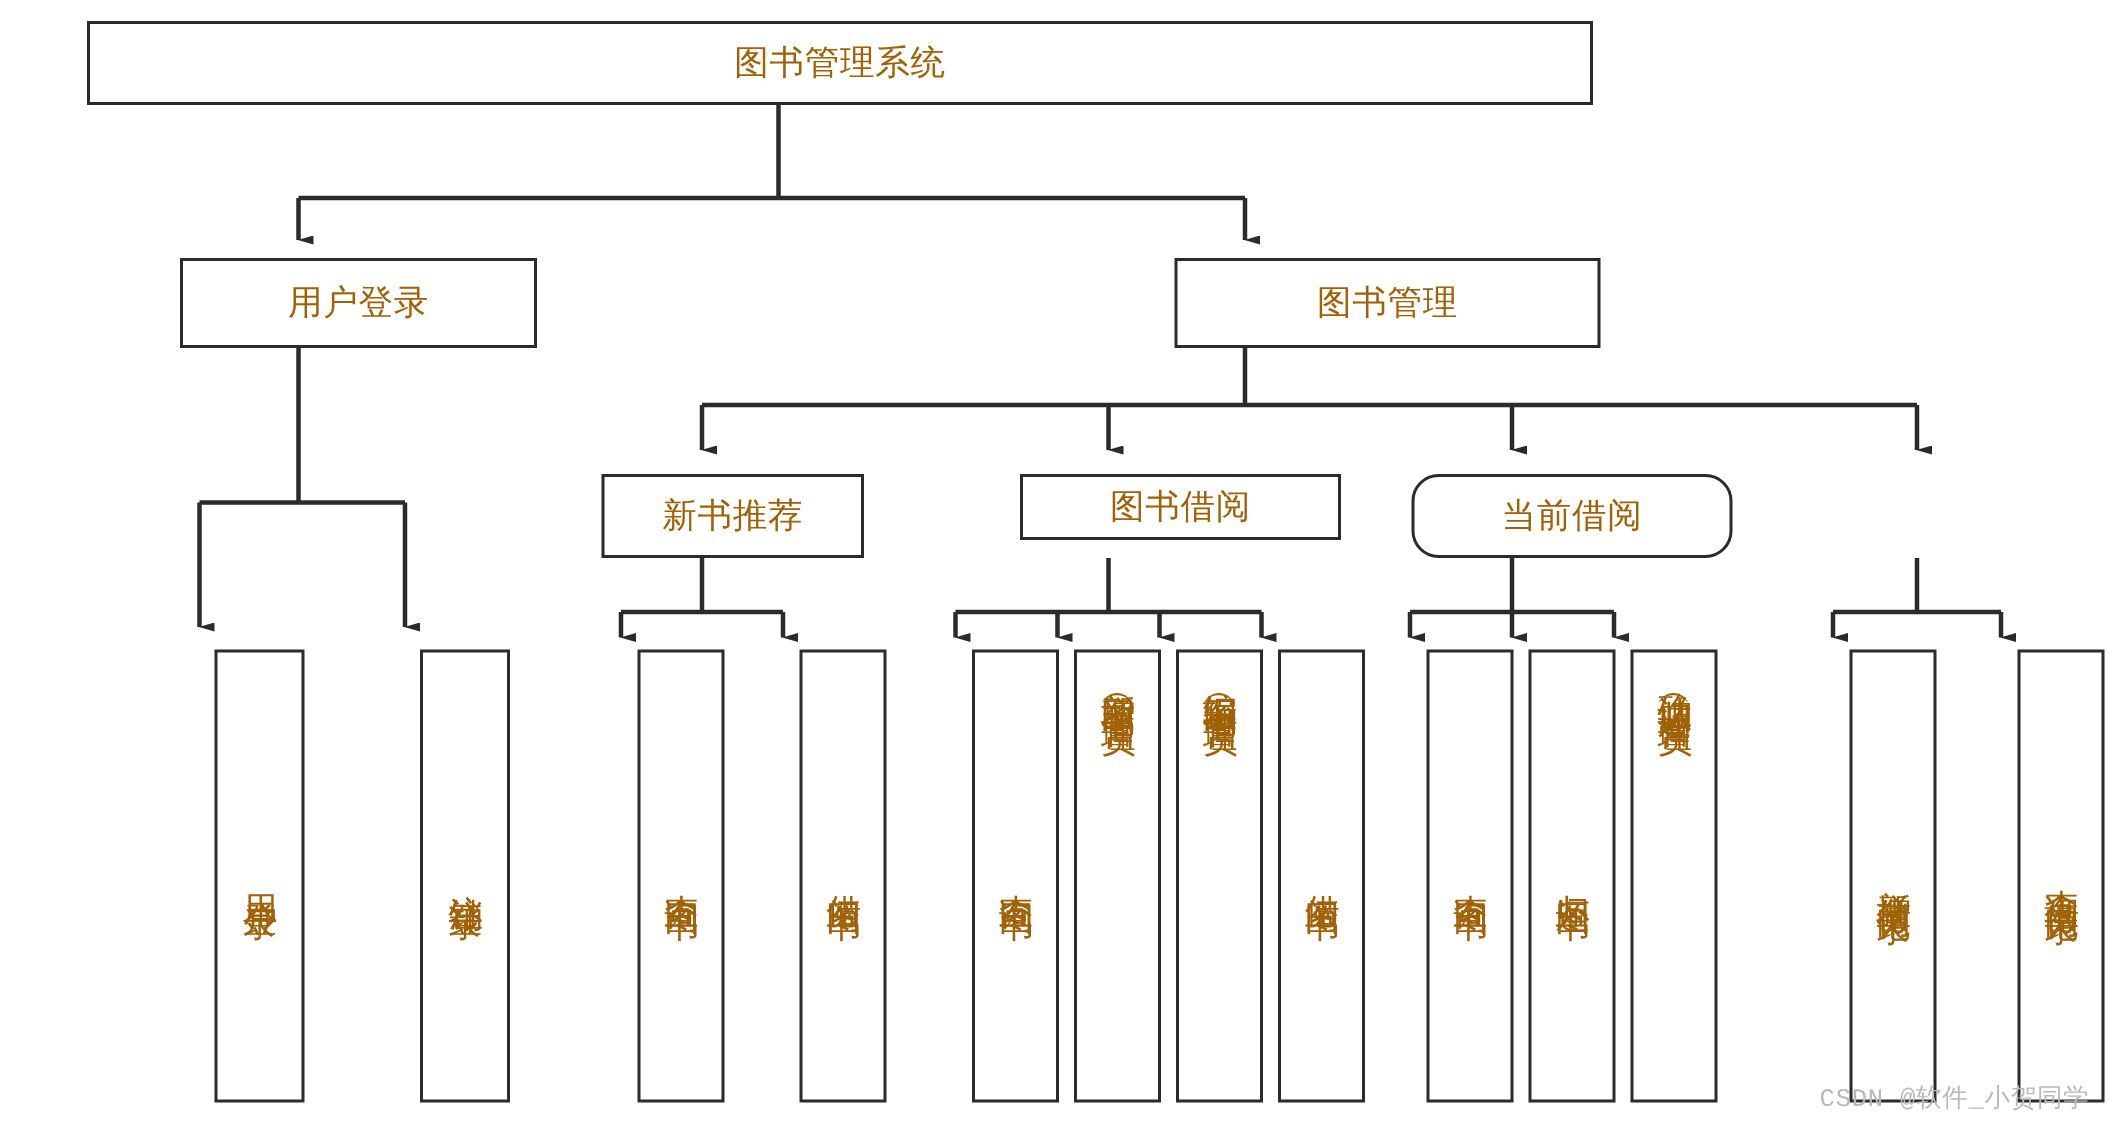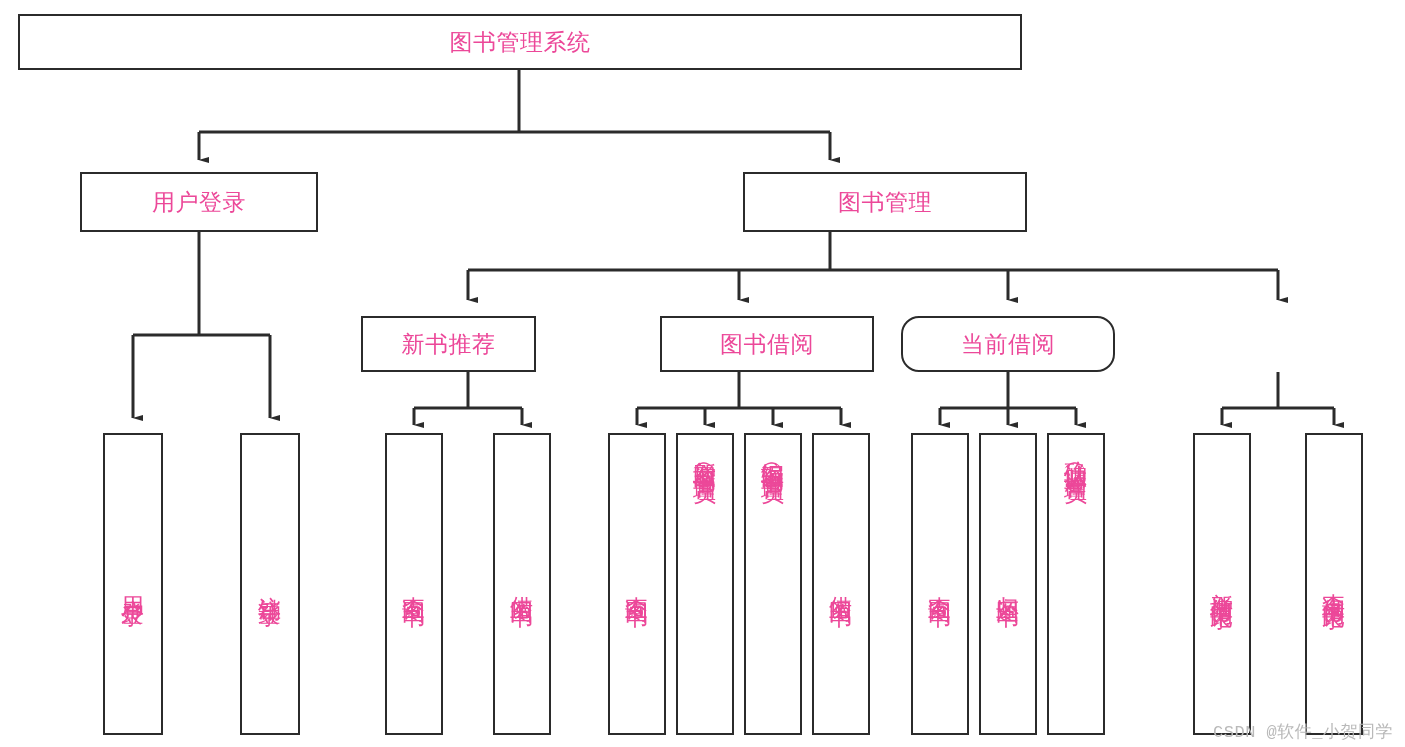--- a/index.html
+++ b/index.html
@@ -26,22 +26,23 @@
   }
   .node {
     position: absolute;
     box-sizing: border-box;
     background: #ffffff;
     border: 2px solid #2b2b2b;
     display: flex;
     align-items: center;
     justify-content: center;
     text-align: center;
-    color: #ec4899;
+    color: #a16207;
     z-index: 2;
+    margin-left: 40px;
   }
   .node .label {
     font-size: 23px;
     line-height: 1.15;
     letter-spacing: 0.5px;
     white-space: nowrap;
   }
   .node.vertical {
     align-items: flex-start;
     justify-content: center;
@@ -137,21 +138,21 @@
   </div>
 
   <div class="node" style="left:743px; top:172px; width:284px; height:60px;">
     <span class="label">图书管理</span>
   </div>
 
   <div class="node" style="left:361px; top:316px; width:175px; height:56px;">
     <span class="label">新书推荐</span>
   </div>
 
-  <div class="node" style="left:660px; top:316px; width:214px; height:56px;">
+  <div class="node" style="left:640px; top:316px; width:214px; height:44px;">
     <span class="label">图书借阅</span>
   </div>
 
   <div class="node" style="left:901px; top:316px; width:214px; height:56px;border-radius:18px;">
     <span class="label">当前借阅</span>
   </div>
 
 
   <div class="node vertical centered" style="left:103px; top:433px; width:60px; height:302px;">
     <span class="label">用户登录</span>

